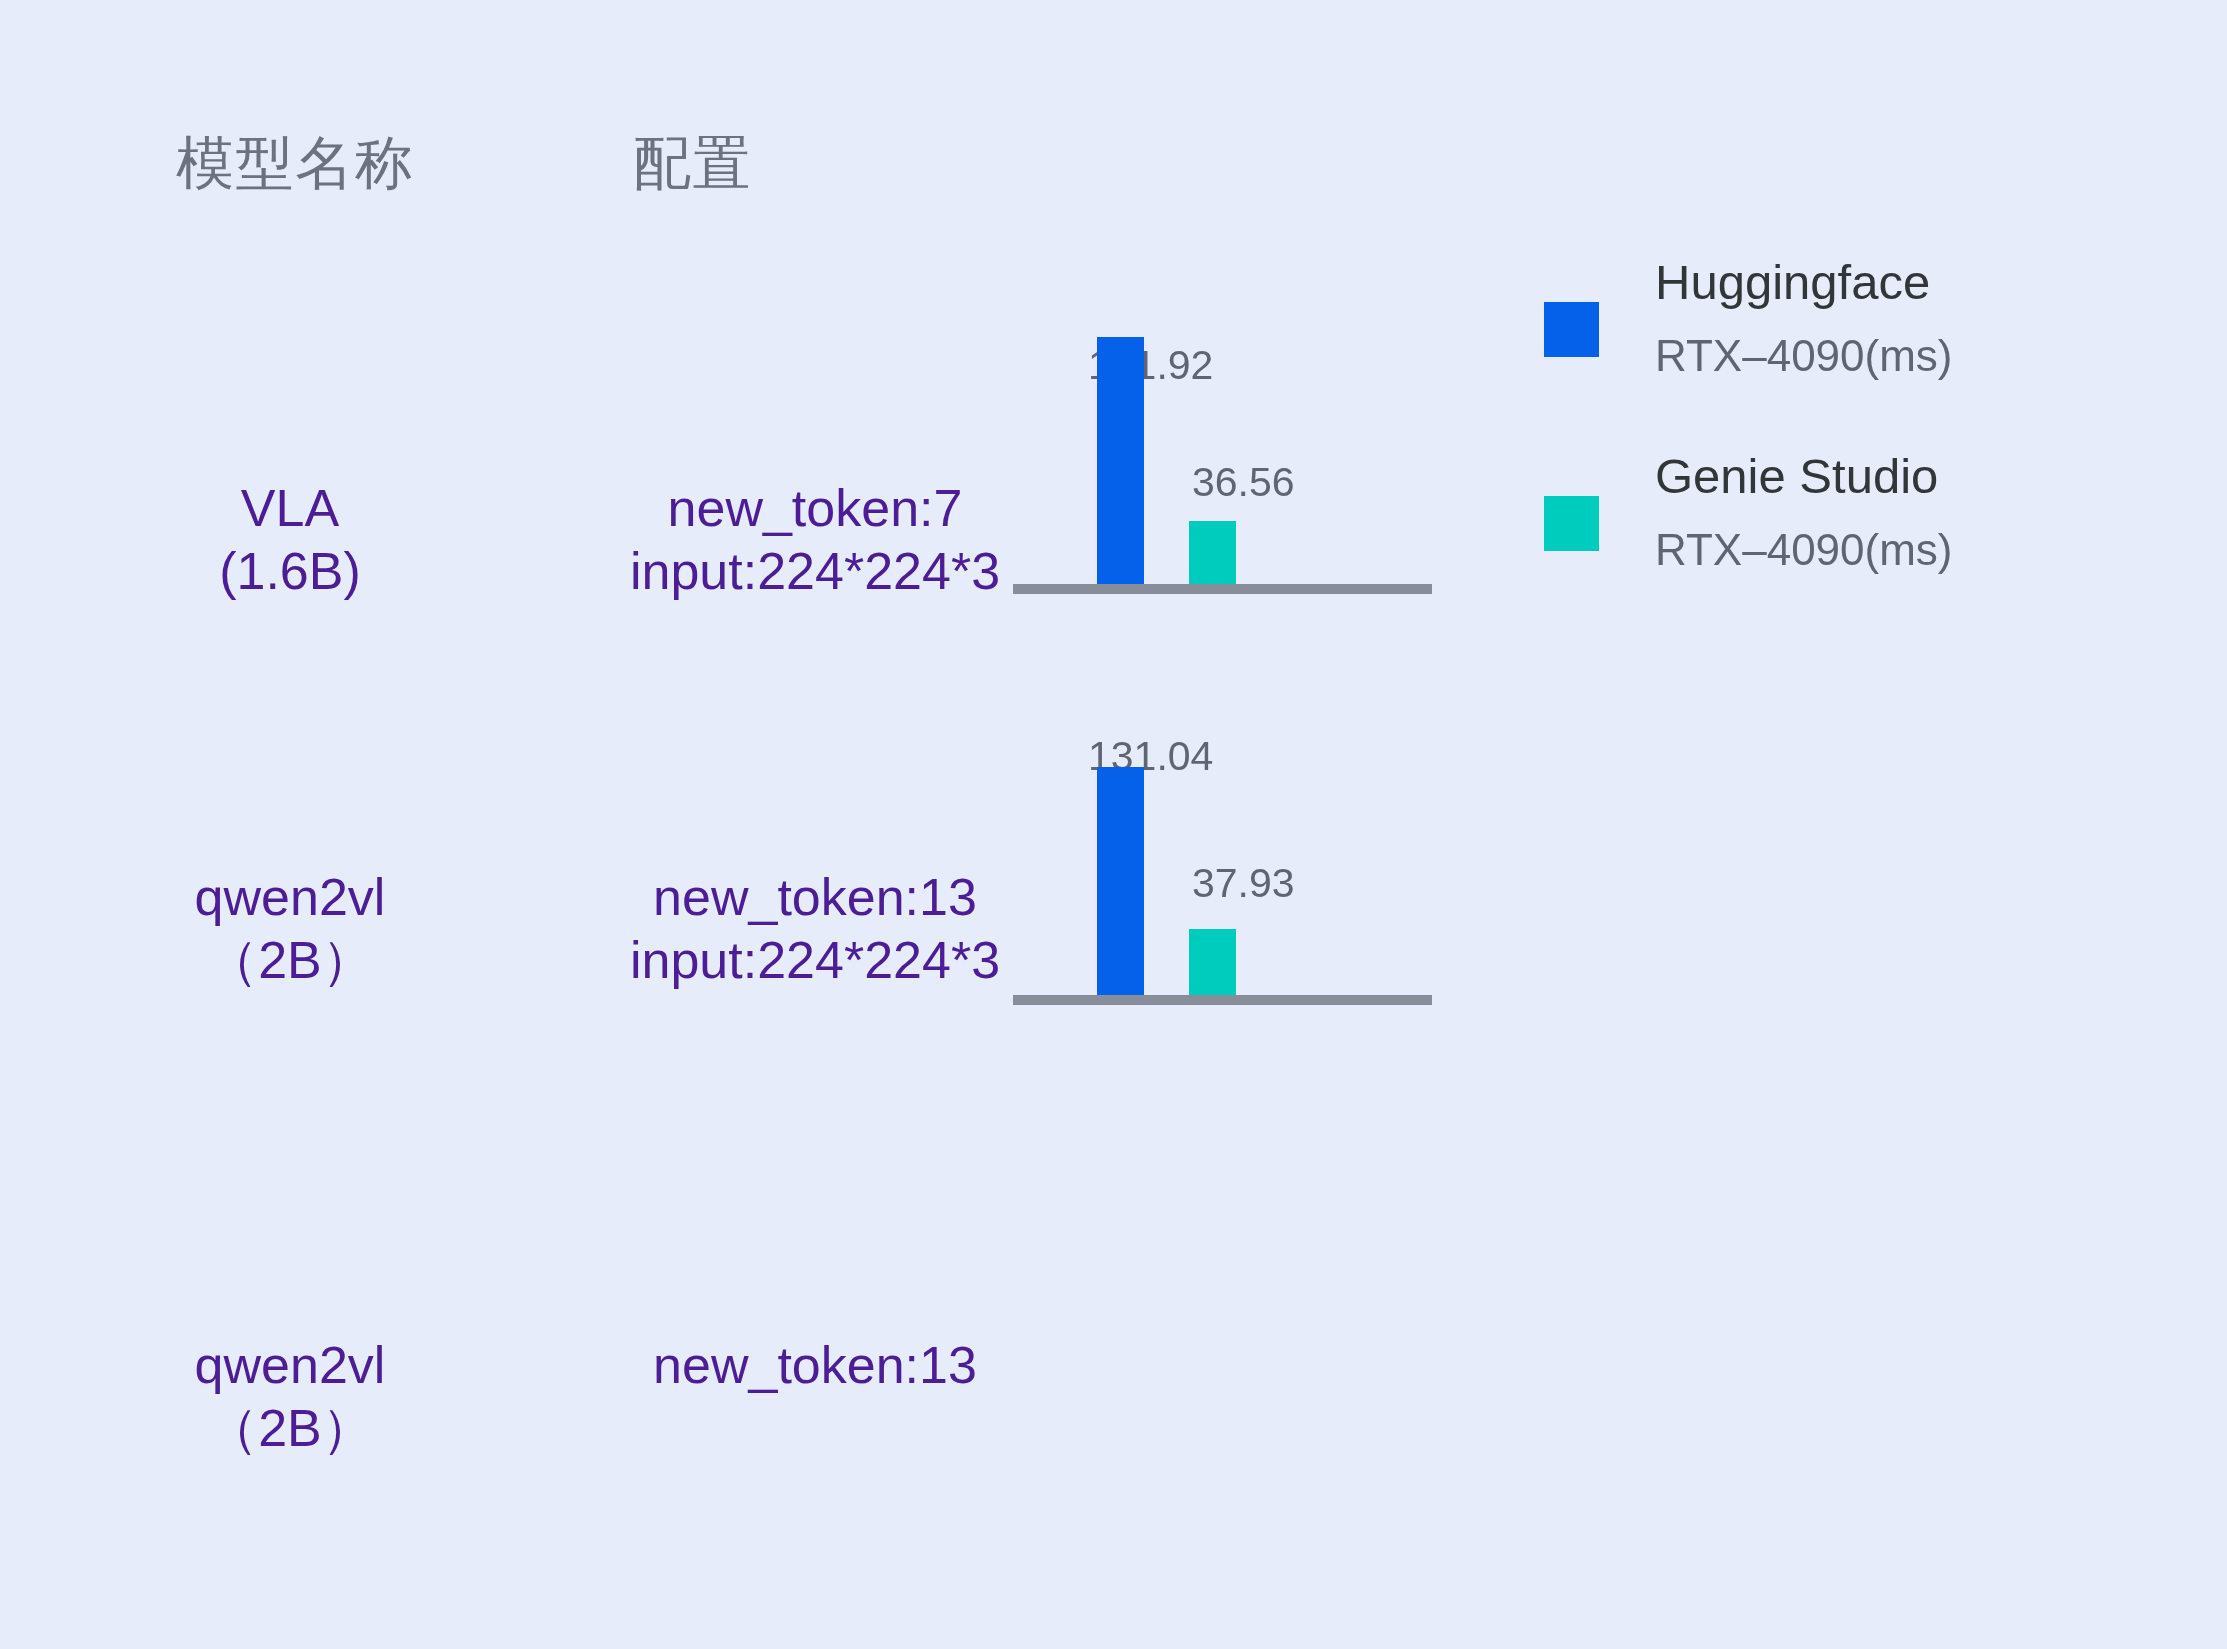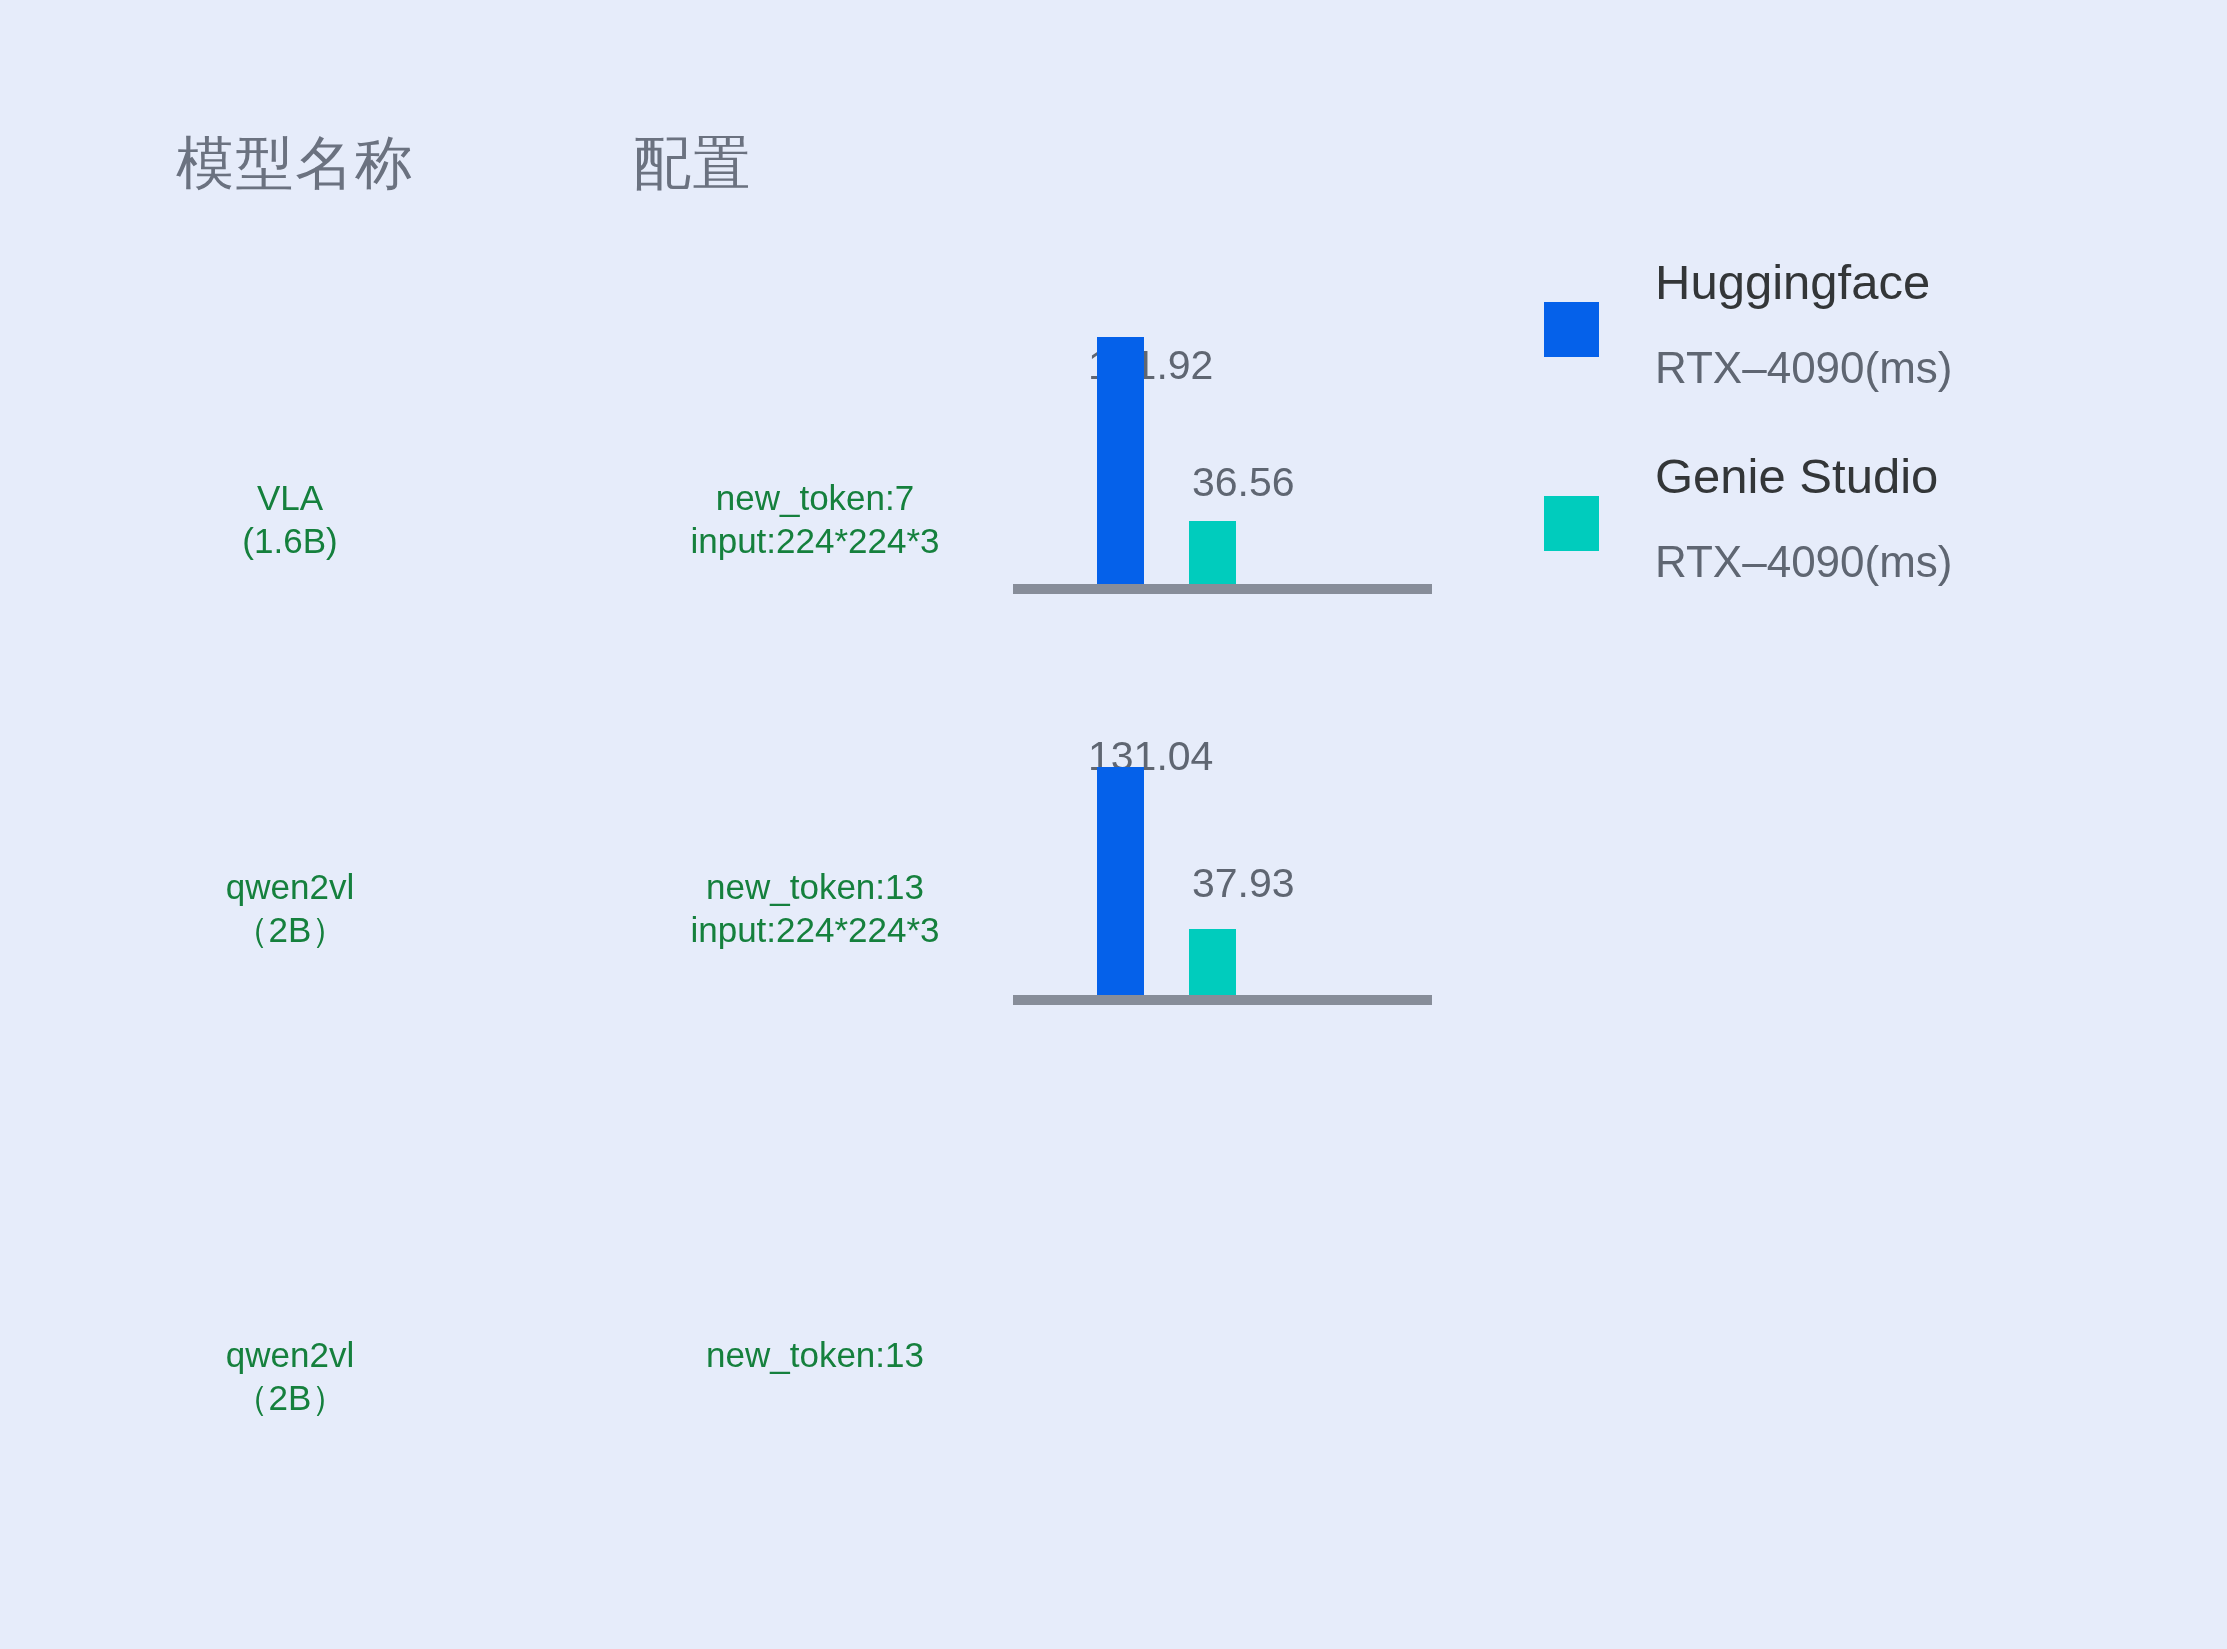--- a/index.html
+++ b/index.html
@@ -41,22 +41,22 @@
     left: 0;
     width: 2227px;
   }
   #row-0 { top: 298px;  height: 329px; }
   #row-1 { top: 709px;  height: 329px; }
   #row-2 { top: 1160px; height: 361px; }
 
   
   .cell-model, .cell-config {
     position: absolute;
-    color: #15803d;
-    font-size: 35px;
+    color: #4c1d95;
+    font-size: 52px;
     line-height: 1.22;
     text-align: center;
     white-space: nowrap;
   }
   .cell-model  { left: 133px; width: 314px; }
   .cell-config { left: 470px; width: 690px; }
 
   #row-0 .cell-model,  #row-0 .cell-config  { top: 179px; }
   #row-1 .cell-model,  #row-1 .cell-config  { top: 157px; }
   #row-2 .cell-model,  #row-2 .cell-config  { top: 174px; }
@@ -134,21 +134,21 @@
     position: absolute;
     left: 113px;
     top: 19px;
     color: #333638;
     font-size: 49px;
     white-space: nowrap;
   }
   .legend-sub {
     position: absolute;
     left: 113px;
-    top: 108px;
+    top: 96px;
     color: #5f6672;
     font-size: 44px;
     white-space: nowrap;
   }
 </style>
 </head>
 <body>
 
 <div id="stage">
 

